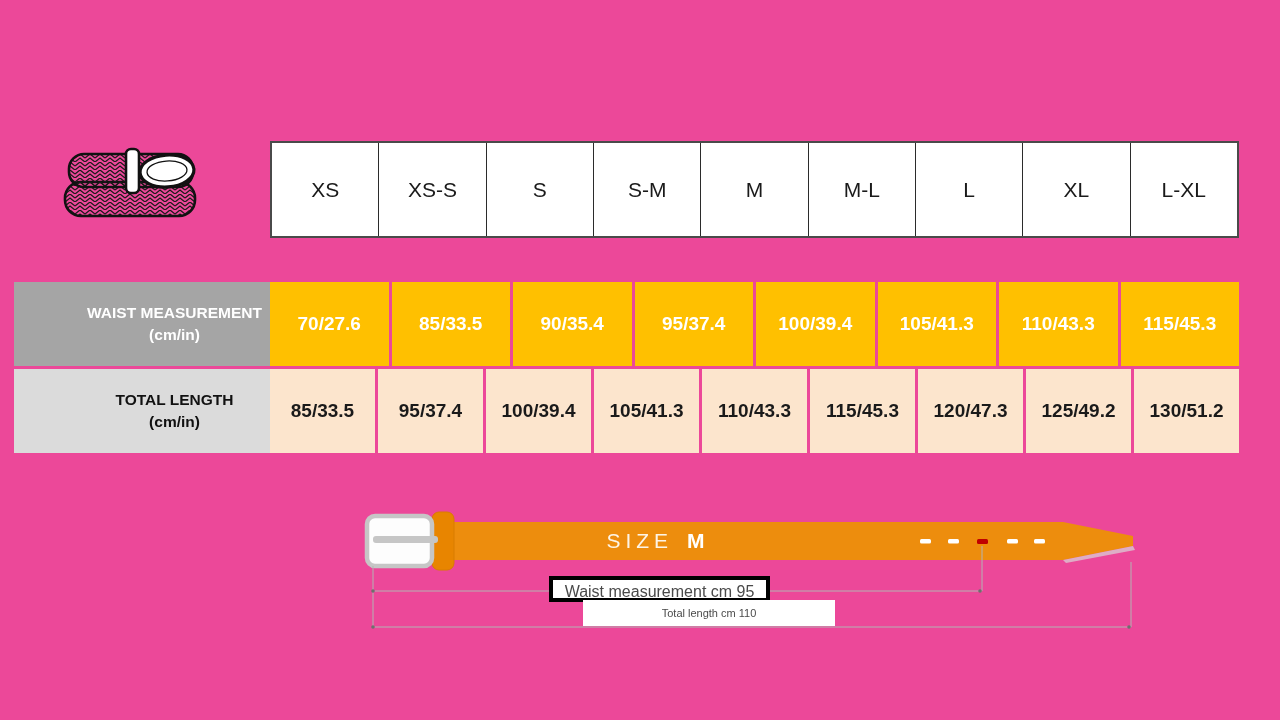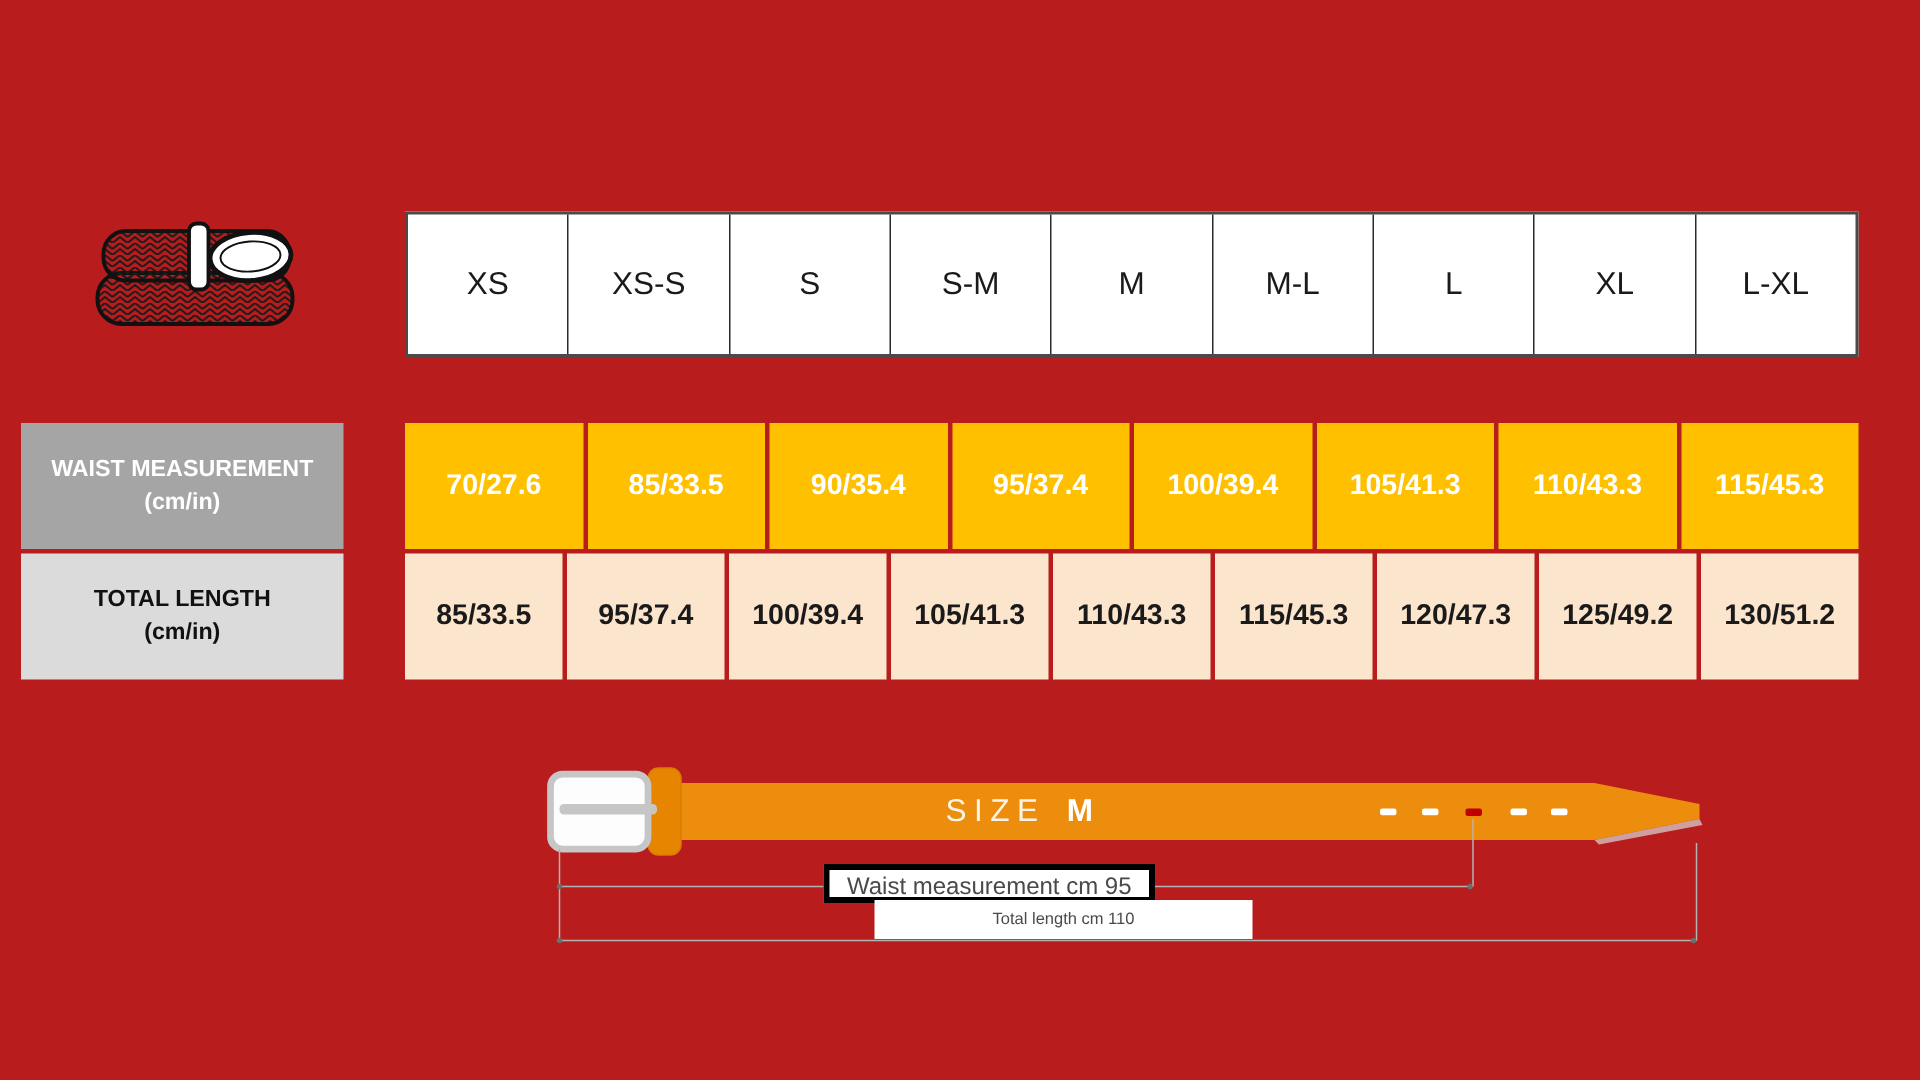--- a/index.html
+++ b/index.html
@@ -1,17 +1,17 @@
 <!DOCTYPE html>
 <html><head>
 <meta charset="utf-8">
 <style>
   html,body{margin:0;padding:0;background:#fff;}
   body{font-family:"Liberation Sans",sans-serif;}
-  #stage{position:relative;width:1280px;height:720px;background:#b91c1c;overflow:hidden;}
+  #stage{position:relative;width:1280px;height:720px;background:#ec4899;overflow:hidden;}
 
   
   .size-header{
     position:absolute;left:270px;top:141px;width:969px;height:97px;
     display:flex;border:2px solid #4a4a4a;box-sizing:border-box;background:#fff;
   }
   .size-header .hcell{
     flex:1;display:flex;align-items:center;justify-content:center;
     font-size:21px;color:#1a1a1a;border-left:1.5px solid #2b2b2b;box-sizing:border-box;
   }
@@ -26,31 +26,31 @@
     flex:1;display:flex;align-items:center;justify-content:center;
     font-weight:bold;font-size:19px;
   }
   #waist-row{top:282px;}
   #waist-row .dcell{background:#FFC000;color:#ffffff;}
   #total-row{top:369px;}
   #total-row .dcell{background:#FCE5CD;color:#1a1a1a;}
 
   
   .row-label{
-    position:absolute;left:14px;width:215px;height:84px;
+    position:absolute;left:14px;width:233px;height:84px;
     display:flex;flex-direction:column;align-items:center;justify-content:center;
-    font-weight:bold;font-size:15.5px;line-height:1.45;text-align:center;
+    font-weight:bold;font-size:15.5px;line-height:1.45;text-align:center;padding-left:44px;
   }
   #waist-label{top:282px;background:#A5A5A5;color:#ffffff;}
   #total-label{top:369px;background:#DBDBDB;color:#111111;}
 
   
   #belt-diagram-svg{position:absolute;left:350px;top:500px;}
   .size-text{
-    position:absolute;left:560px;top:527px;width:240px;height:28px;
+    position:absolute;left:536px;top:527px;width:240px;height:28px;
     text-align:center;color:#ffffff;font-size:21px;line-height:28px;
   }
   .size-text .w{letter-spacing:5px;color:#fdf4e6;}
   .size-text .v{font-weight:bold;margin-left:14px;letter-spacing:1px;color:#ffffff;}
   .measure-box{
     position:absolute;left:549px;top:576px;width:221px;height:26px;
     background:#ffffff;border:4px solid #000000;box-sizing:border-box;
     text-align:center;line-height:24px;font-size:16px;color:#4a4a4a;
   }
   .measure-caption{

